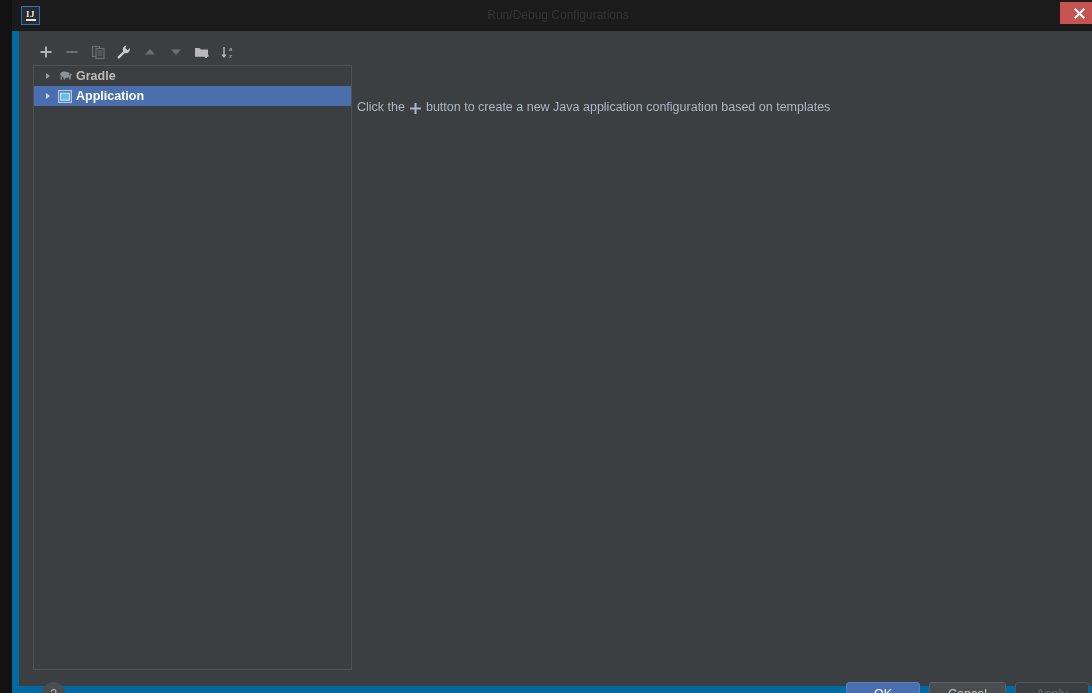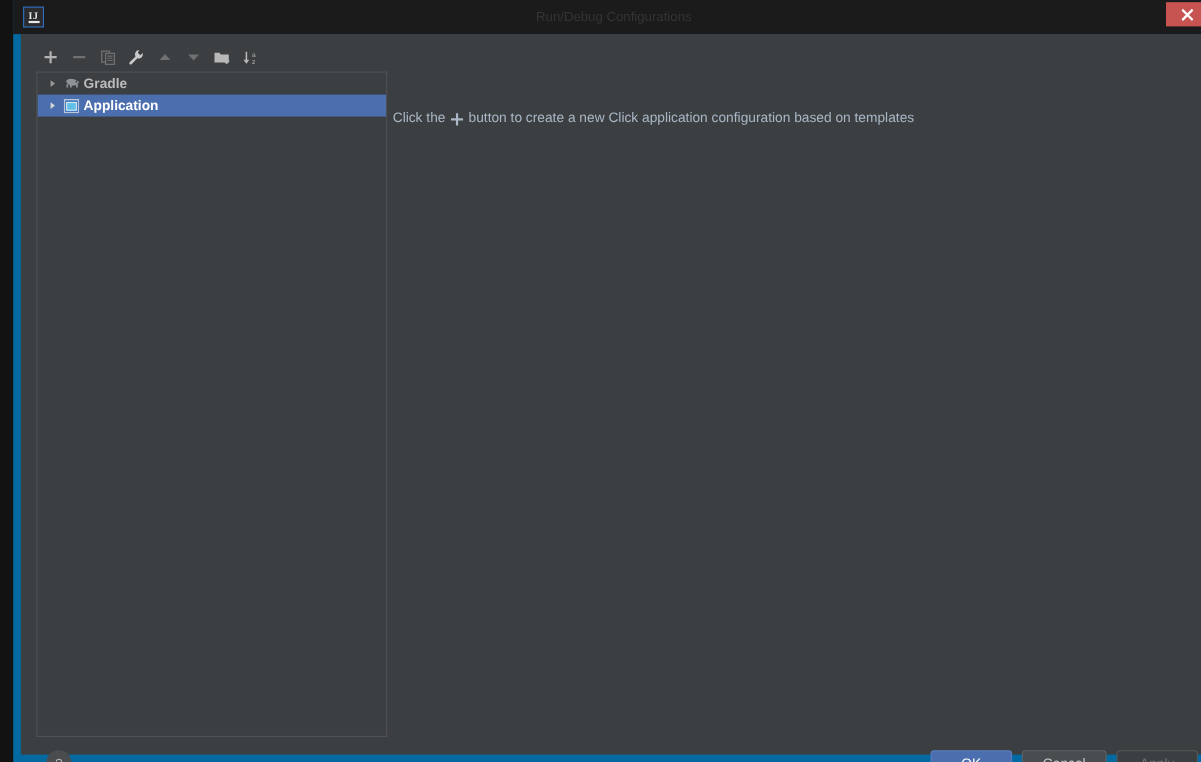--- a/index.html
+++ b/index.html
@@ -350,21 +350,21 @@
 
     </div>
 
     <div class="hint">
       <span>Click the</span>
       <span class="plus-inline">
         <svg width="13" height="13" viewBox="0 0 13 13">
           <path d="M6.5 1 V12 M1 6.5 H12" stroke="#a9b7c6" stroke-width="2" fill="none"></path>
         </svg>
       </span>
-      <span>button to create a new Click application configuration based on templates</span>
+      <span>button to create a new Java application configuration based on templates</span>
     </div>
 
     <div class="help-btn">
       <span>?</span>
     </div>
 
     <div class="btn btn-ok">OK</div>
     <div class="btn btn-cancel">Cancel</div>
     <div class="btn btn-apply">Apply</div>
 

